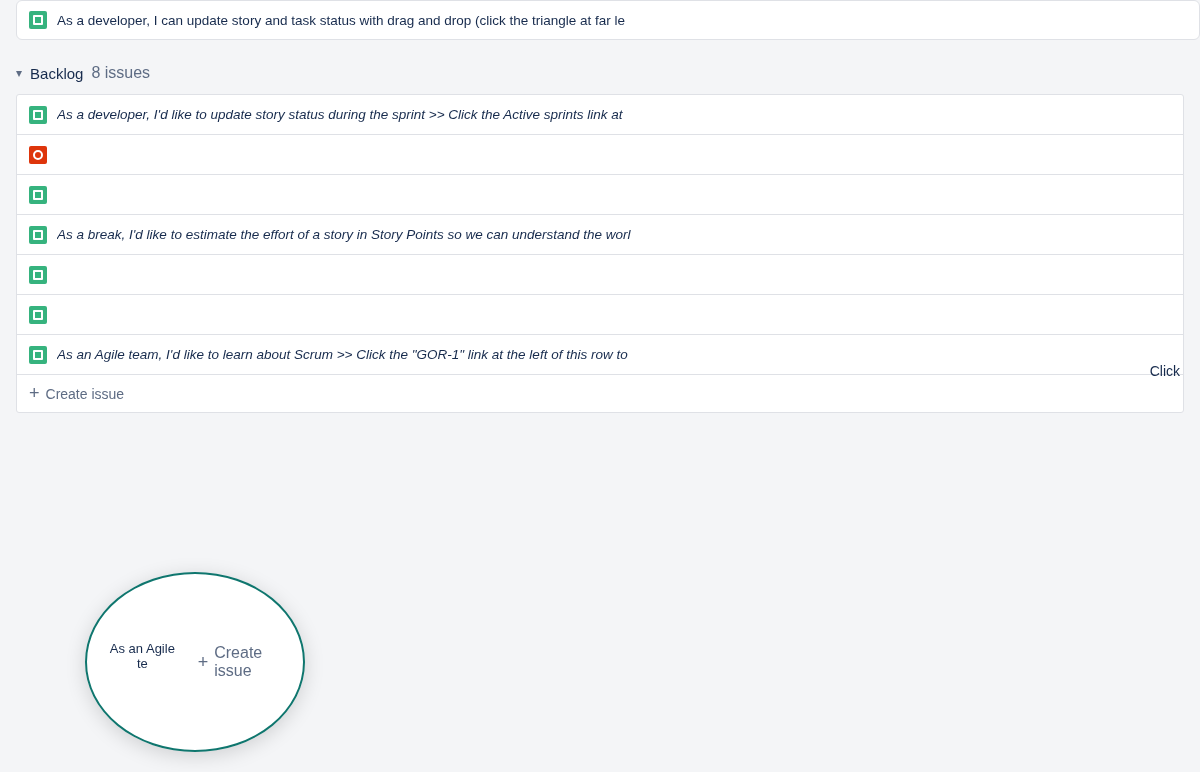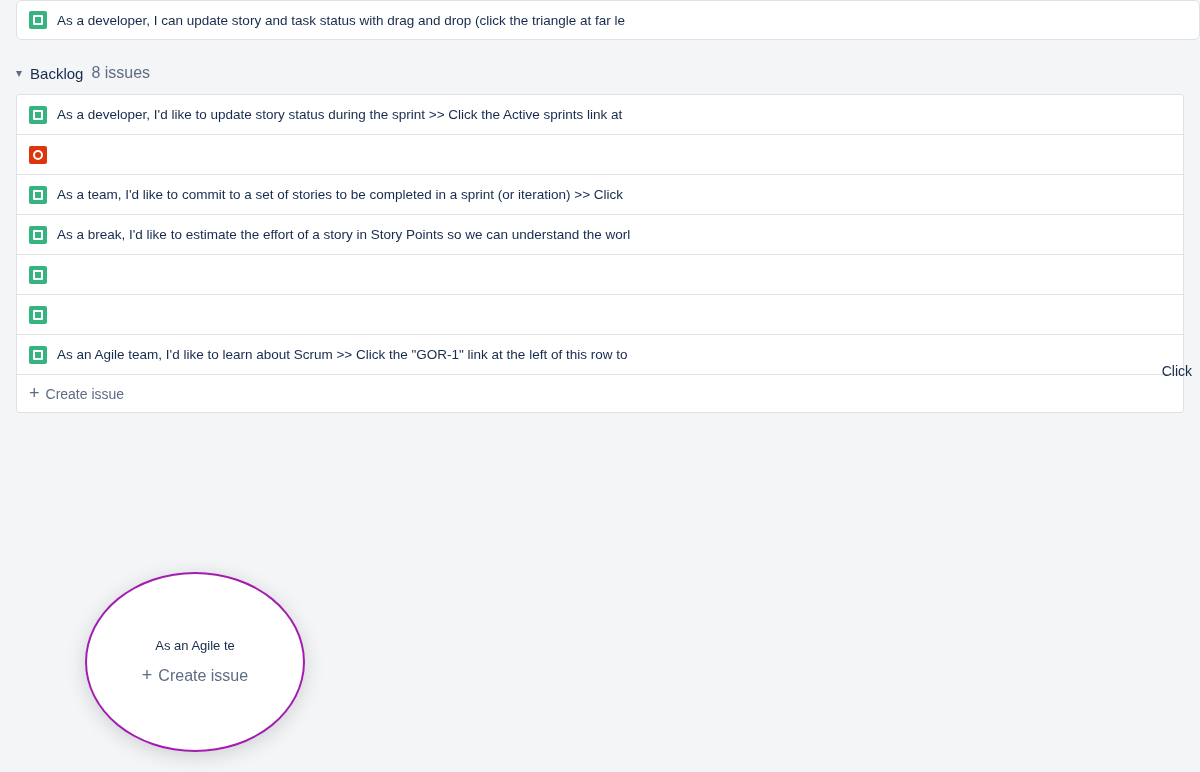--- a/index.html
+++ b/index.html
@@ -90,20 +90,21 @@
     }
 
     .issue-row {
       display: flex;
       align-items: center;
       gap: 10px;
       padding: 8px 12px;
       border-bottom: 1px solid #dfe1e6;
       cursor: pointer;
       min-height: 40px;
+      font-style: italic;
     }
 
     .issue-row:last-child {
       border-bottom: none;
     }
 
     .issue-row-text {
       color: #172b4d;
       font-size: 13.5px;
       white-space: nowrap;
@@ -133,23 +134,23 @@
     }
 
     .spotlight-circle {
       position: absolute;
       bottom: 20px;
       left: 85px;
       width: 220px;
       height: 180px;
       border-radius: 50%;
       background: rgba(255, 255, 255, 0.95);
-      border: 2px solid #a21caf;
-      display: flex;
-      flex-direction: column;
+      border: 2px solid #0f766e;
+      display: flex;
+      flex-direction: row;
       align-items: center;
       justify-content: center;
       box-shadow: 0 4px 20px rgba(0,0,0,0.15);
       z-index: 10;
     }
 
     .spotlight-text-hint {
       font-size: 13px;
       color: #172b4d;
       font-weight: 500;
@@ -169,21 +170,21 @@
 
     .create-issue-plus {
       font-size: 18px;
       color: #5e6c84;
     }
 
     
     .click-label {
       position: absolute;
       top: 359px;
-      right: 0;
+      right: 12px;
       background: transparent;
       color: #172b4d;
       font-size: 14px;
       font-weight: 500;
       padding: 4px 8px;
     }
 
     
     .partial-top {
       background: #fff;
@@ -228,21 +229,20 @@
       <div class="issue-icon-red">
         <div class="issue-icon-inner-circle"></div>
       </div>
     </div>
 
 
     <div class="issue-row">
       <div class="issue-icon-green">
         <div class="issue-icon-inner"></div>
       </div>
-      <span class="issue-row-text">As a team, I'd like to commit to a set of stories to be completed in a sprint (or iteration) &gt;&gt; Click</span>
     </div>
 
     <div class="issue-row">
       <div class="issue-icon-green">
         <div class="issue-icon-inner"></div>
       </div>
       <span class="issue-row-text">As a break, I'd like to estimate the effort of a story in Story Points so we can understand the worl</span>
     </div>
 
     <div class="issue-row">

